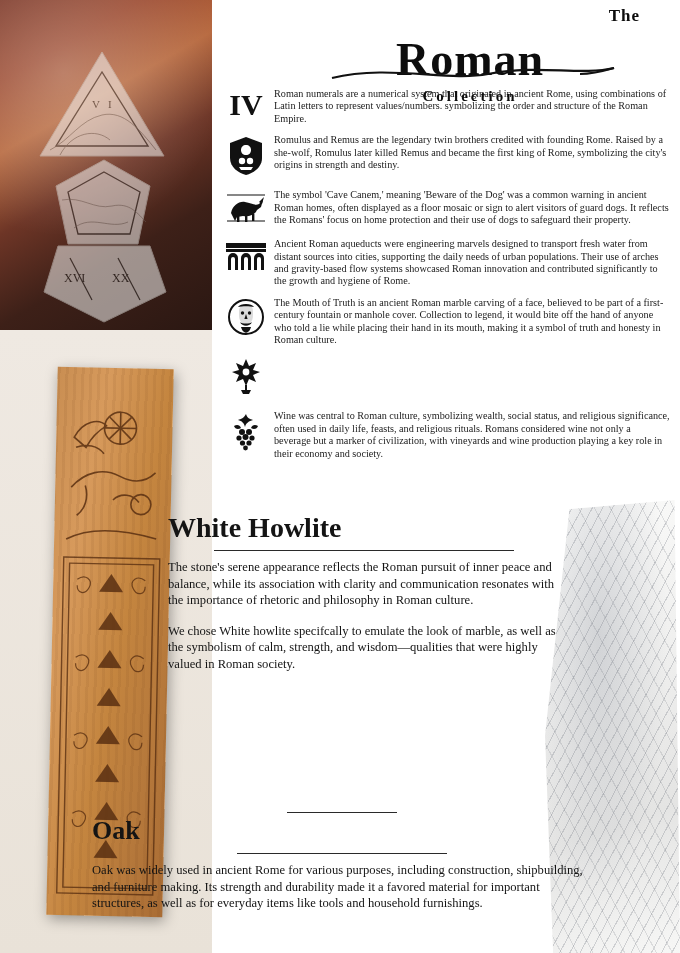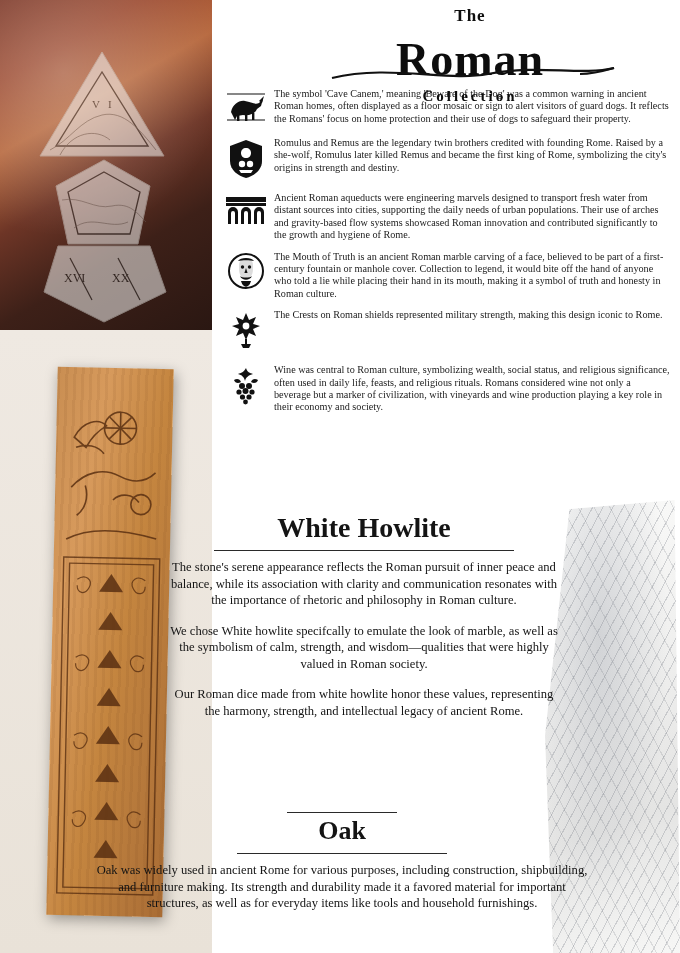--- a/index.html
+++ b/index.html
@@ -69,20 +69,21 @@
     width: 340px;
     text-align: center;
     color: #0d0d0d;
   }
   .hdr-the {
     font-family: "Liberation Serif", serif;
     font-weight: bold;
     font-size: 17px;
     letter-spacing: 1px;
     margin: 0;
+    text-align: right;
   }
   .hdr-roman {
     font-family: "Liberation Serif", serif;
     font-weight: bold;
     font-size: 46px;
     letter-spacing: 1px;
     line-height: 44px;
     margin: 12px;
     position: relative;
   }
@@ -131,21 +132,20 @@
     font-family: "Liberation Serif", serif;
     font-size: 10.2px;
     line-height: 12.4px;
     color: #1a1a1a;
     text-align: left;
   }
 
   
   .material {
     position: absolute;
-    text-align: center;
     color: #141414;
   }
   .material-title {
     font-family: "Liberation Serif", serif;
     font-size: 28px;
     line-height: 32px;
     margin: 0 0 6px 0;
   }
   .rule {
     height: 1px;
@@ -256,57 +256,63 @@
   <div class="hdr-roman">Roman</div>
   <svg class="hdr-swoosh" viewBox="0 0 290 22">
     <path d="M4,16 C60,2 120,20 160,12 C210,2 252,14 286,6" fill="none" stroke="#111" stroke-width="2.2"></path>
     <path d="M286,6 C272,10 262,12 252,12" fill="none" stroke="#111" stroke-width="2.2"></path>
   </svg>
   <div class="hdr-collection">Collection</div>
 </div>
 
 <div class="symbol-list">
 
-
-  <div class="symbol-row">
-    <div class="symbol-icon">
-      <svg width="42" height="34" viewBox="0 0 42 34">
-        <g fill="#111">
-          <path d="M6,22 C8,14 14,10 20,11 C26,12 30,15 34,13 L38,9 L36,16 L32,19 C30,24 24,26 18,25 L12,26 L10,30 L8,26 Z"></path>
-          <path d="M34,11 L39,6 L37,13 Z"></path>
-          <rect x="12" y="25" width="2.4" height="6"></rect>
-          <rect x="20" y="25" width="2.4" height="6"></rect>
-          <rect x="27" y="23" width="2.4" height="7"></rect>
-        </g>
-        <g stroke="#111" stroke-width="1.1" fill="none">
-          <path d="M2,30 L40,30"></path>
-          <path d="M2,4 L40,4"></path>
-        </g>
-      </svg>
-    </div>
-    <div class="symbol-text">The symbol 'Cave Canem,' meaning 'Beware of the Dog' was a common warning in ancient Roman homes, often displayed as a floor mosaic or sign to alert visitors of guard dogs. It reflects the Romans' focus on home protection and their use of dogs to safeguard their property.</div>
+  <div class="symbol-row">
+    <div class="symbol-icon">
+      <span class="numeral">IV</span>
+    </div>
+    <div class="symbol-text">Roman numerals are a numerical system that originated in ancient Rome, using combinations of Latin letters to represent values/numbers. symbolizing the order and structure of the Roman Empire.</div>
   </div>
 
   <div class="symbol-row">
     <div class="symbol-icon">
       <svg width="34" height="40" viewBox="0 0 34 40">
         <path d="M17,1 L33,7 V22 C33,31 25,37 17,39 C9,37 1,31 1,22 V7 Z" fill="#111"></path>
         <g fill="#fff">
           <path d="M17,9 C20,9 22,11 22,14 C22,17 20,19 17,19 C14,19 12,17 12,14 C12,11 14,9 17,9 Z"></path>
           <circle cx="13" cy="25" r="3.2"></circle>
           <circle cx="21" cy="25" r="3.2"></circle>
           <path d="M10,31 L24,31 L22,34 L12,34 Z"></path>
         </g>
       </svg>
     </div>
     <div class="symbol-text">Romulus and Remus are the legendary twin brothers credited with founding Rome. Raised by a she-wolf, Romulus later killed Remus and became the first king of Rome, symbolizing the city's origins in strength and destiny.</div>
   </div>
 
   <div class="symbol-row">
     <div class="symbol-icon">
+      <svg width="42" height="34" viewBox="0 0 42 34">
+        <g fill="#111">
+          <path d="M6,22 C8,14 14,10 20,11 C26,12 30,15 34,13 L38,9 L36,16 L32,19 C30,24 24,26 18,25 L12,26 L10,30 L8,26 Z"></path>
+          <path d="M34,11 L39,6 L37,13 Z"></path>
+          <rect x="12" y="25" width="2.4" height="6"></rect>
+          <rect x="20" y="25" width="2.4" height="6"></rect>
+          <rect x="27" y="23" width="2.4" height="7"></rect>
+        </g>
+        <g stroke="#111" stroke-width="1.1" fill="none">
+          <path d="M2,30 L40,30"></path>
+          <path d="M2,4 L40,4"></path>
+        </g>
+      </svg>
+    </div>
+    <div class="symbol-text">The symbol 'Cave Canem,' meaning 'Beware of the Dog' was a common warning in ancient Roman homes, often displayed as a floor mosaic or sign to alert visitors of guard dogs. It reflects the Romans' focus on home protection and their use of dogs to safeguard their property.</div>
+  </div>
+
+  <div class="symbol-row">
+    <div class="symbol-icon">
       <svg width="42" height="32" viewBox="0 0 42 32">
         <g fill="#111">
           <rect x="1" y="3" width="40" height="5"></rect>
           <rect x="1" y="9" width="40" height="3"></rect>
           <path d="M3,30 V18 A5,5 0 0 1 13,18 V30 H10 V19 A2,2 0 0 0 6,19 V30 Z"></path>
           <path d="M16,30 V18 A5,5 0 0 1 26,18 V30 H23 V19 A2,2 0 0 0 19,19 V30 Z"></path>
           <path d="M29,30 V18 A5,5 0 0 1 39,18 V30 H36 V19 A2,2 0 0 0 32,19 V30 Z"></path>
         </g>
       </svg>
     </div>
@@ -335,21 +341,20 @@
     <div class="symbol-icon">
       <svg width="34" height="40" viewBox="0 0 34 40">
         <g fill="#111">
           <path d="M17,2 L20,9 L27,6 L24,13 L31,15 L24,18 L27,25 L20,22 L17,29 L14,22 L7,25 L10,18 L3,15 L10,13 L7,6 L14,9 Z"></path>
           <circle cx="17" cy="15" r="3.4" fill="#fff"></circle>
           <rect x="16" y="28" width="2" height="9"></rect>
           <path d="M12,33 L22,33 L20,37 L14,37 Z"></path>
         </g>
       </svg>
     </div>
-    <div class="symbol-text">The Crests on Roman shields represented military strength, making this design iconic to Rome.</div>
   </div>
 
   <div class="symbol-row">
     <div class="symbol-icon">
       <svg width="34" height="42" viewBox="0 0 34 42">
         <g fill="#111">
           <path d="M17,2 C15,6 12,7 9,8 C13,9 15,11 16,15 C17,11 20,9 24,8 C21,7 18,6 17,2 Z"></path>
           <circle cx="13" cy="20" r="3"></circle>
           <circle cx="20" cy="20" r="3"></circle>
           <circle cx="16.5" cy="25" r="3"></circle>
@@ -366,21 +371,20 @@
     <div class="symbol-text">Wine was central to Roman culture, symbolizing wealth, social status, and religious significance, often used in daily life, feasts, and religious rituals. Romans considered wine not only a beverage but a marker of civilization, with vineyards and wine production playing a key role in their economy and society.</div>
   </div>
 
 </div>
 
 <section class="material" id="howlite">
   <h2 class="material-title">White Howlite</h2>
   <div class="rule" style="width:300px;"></div>
   <p>The stone's serene appearance reflects the Roman pursuit of inner peace and balance, while its association with clarity and communication resonates with the importance of rhetoric and philosophy in Roman culture.</p>
   <p>We chose White howlite specifcally to emulate the look of marble, as well as the symbolism of calm, strength, and wisdom—qualities that were highly valued in Roman society.</p>
-  <p>Our Roman dice made from white howlite honor these values, representing the harmony, strength, and intellectual legacy of ancient Rome.</p>
 </section>
 
 <section class="material" id="oak">
   <div class="rule rule-top"></div>
   <h2 class="material-title">Oak</h2>
   <div class="rule" style="width:210px;"></div>
   <p>Oak was widely used in ancient Rome for various purposes, including construction, shipbuilding, and furniture making. Its strength and durability made it a favored material for important structures, as well as for everyday items like tools and household furnishings.</p>
 </section>
 
 </body></html>

